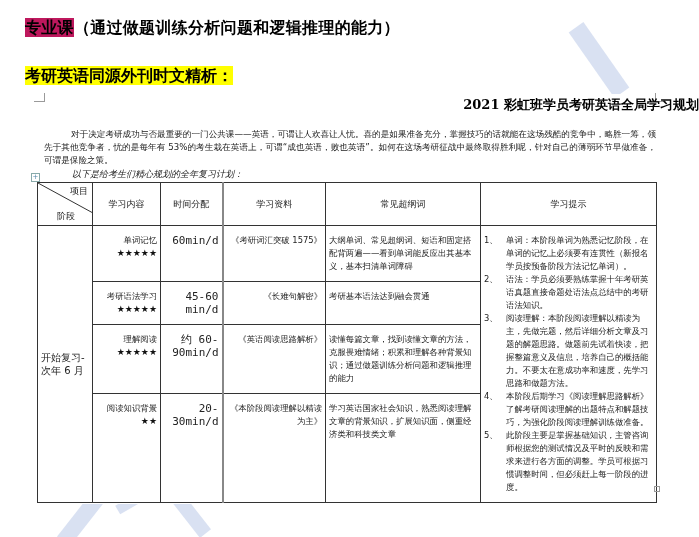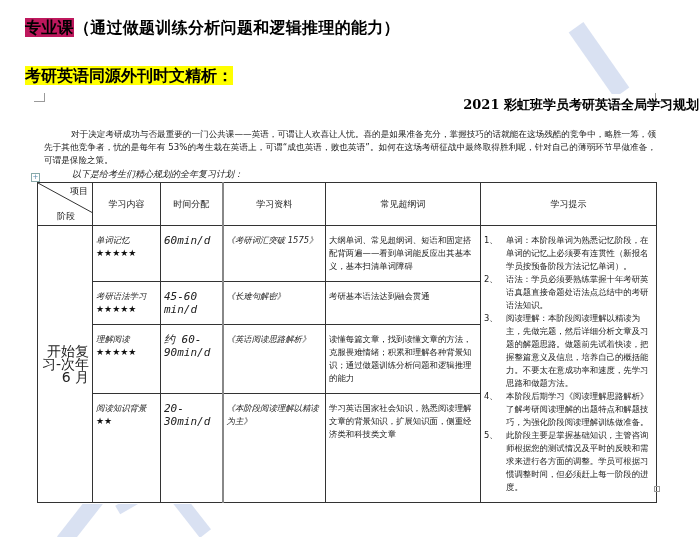--- a/index.html
+++ b/index.html
@@ -21,24 +21,24 @@
   .lead { position:absolute; left:72px; top:168px; font-size:9px; color:#222;font-style:italic; }
   .anchor { position:absolute; left:31px; top:173px; width:7px; height:7px; border:1px solid #8aa; font-size:7px; line-height:7px; text-align:center; color:#58a; }
 
   table.plan { position:absolute; left:37px; top:182px; width:619px; height:303px; border-collapse:collapse; font-size:8.4px; color:#222; table-layout:fixed; }
   table.plan td, table.plan th { border:1px solid #333; vertical-align:top; padding:8px 3px; line-height:13px; font-weight:normal; }
   table.plan th { height:26px; vertical-align:middle; text-align:center; font-size:9px; }
   .diag { position:relative; padding:0 !important; }
   .diag svg { position:absolute; left:0; top:0; }
   .diag .a { position:absolute; right:4px; top:2px; font-size:9px; }
   .diag .b { position:absolute; left:3px; bottom:2px; font-size:9px;margin-left:16px; }
-  .center { text-align:left;font-style:italic; }
+  .center { text-align:right; }
   .stars { letter-spacing:0px; font-size:9px; color:#111; }
   .mono { font-family:"DejaVu Sans Mono", monospace; font-size:11px; }
-  .stage { vertical-align:middle !important; text-align:right; font-size:14px; }
+  .stage { vertical-align:middle !important; text-align:left; font-size:10px; }
   .thick-left { border-left:2px solid #888 !important; }
   .tips ol { margin:0; padding:0; list-style:none; }
   .tips li { position:relative; padding-left:22px; }
   .tips li .n { position:absolute; left:0; top:0; }
   .endmark { position:absolute; left:654px; top:486px; width:4px; height:4px; border:1px solid #999; }
 
   .wm { position:absolute; background:#b9c9e8; opacity:0.55; }
 </style>
 </head>
 <body>

